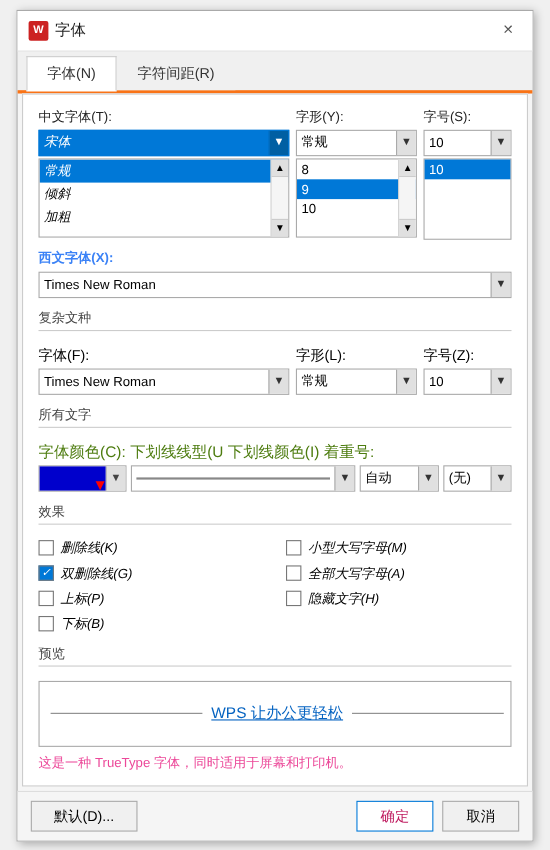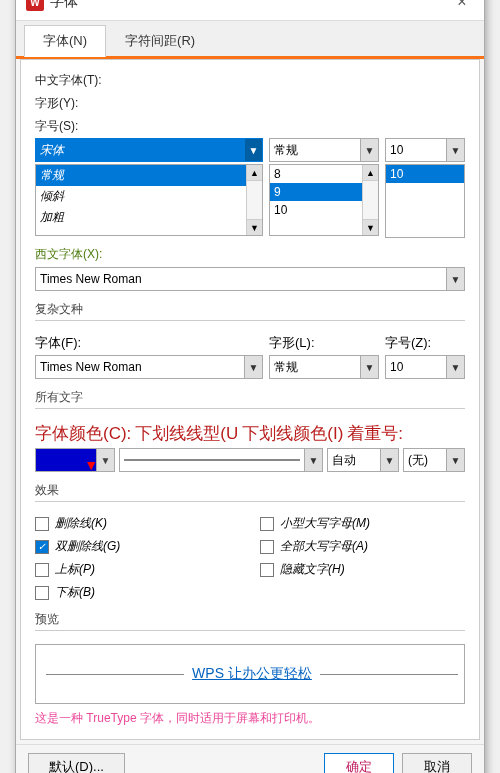--- a/index.html
+++ b/index.html
@@ -84,38 +84,38 @@
       z-index: 1;
     }
     .content {
       background: #fff;
       padding: 12px 14px;
       border: 1px solid #ccc;
       margin: 0 4px 4px 4px;
     }
     .row-label {
       font-size: 12px;
-      color: #4d7c0f;
+      color: #3b82f6;
       margin-bottom: 4px;
       margin-top: 8px;
+      font-weight: bold;
     }
     .row-label:first-child { margin-top: 0; }
     .three-col {
       display: flex;
       gap: 6px;
       align-items: flex-start;
     }
     .col-font { flex: 1; font-style: italic; }
     .col-style { width: 110px; }
     .col-size { width: 80px; }
     .col-labels {
       display: flex;
       gap: 6px;
       margin-bottom: 3px;
-      flex-direction: column;
     }
     .col-labels .lbl { font-size: 12px; color: #222; }
     .lbl-font { flex: 1; }
     .lbl-style { width: 110px; }
     .lbl-size { width: 80px; }
     .style-list-container {
       border: 1px solid #aaa;
       background: #fff;
       height: 72px;
       overflow: hidden;
@@ -197,22 +197,22 @@
     .two-col-fields {
       display: flex;
       gap: 6px;
     }
     .col-f { flex: 1; }
     .col-l { width: 110px; }
     .col-z { width: 80px; }
     .all-text-label-row {
       display: flex;
       gap: 4px;
-      font-size: 17px;
-      color: #b91c1c;
+      font-size: 14px;
+      color: #4d7c0f;
       margin-bottom: 3px;
       align-items: flex-end;
       flex-wrap: wrap;
     }
     .color-field {
       display: flex;
       align-items: center;
       border: 1px solid #aaa;
       height: 24px;
       width: 80px;

